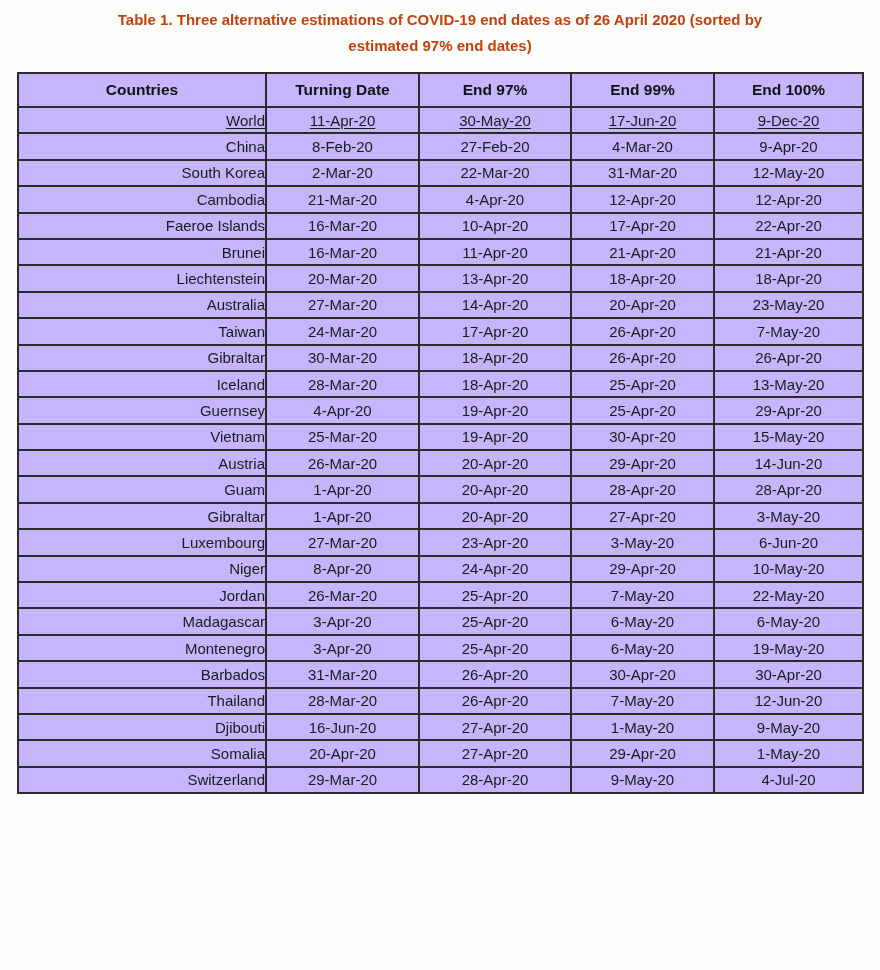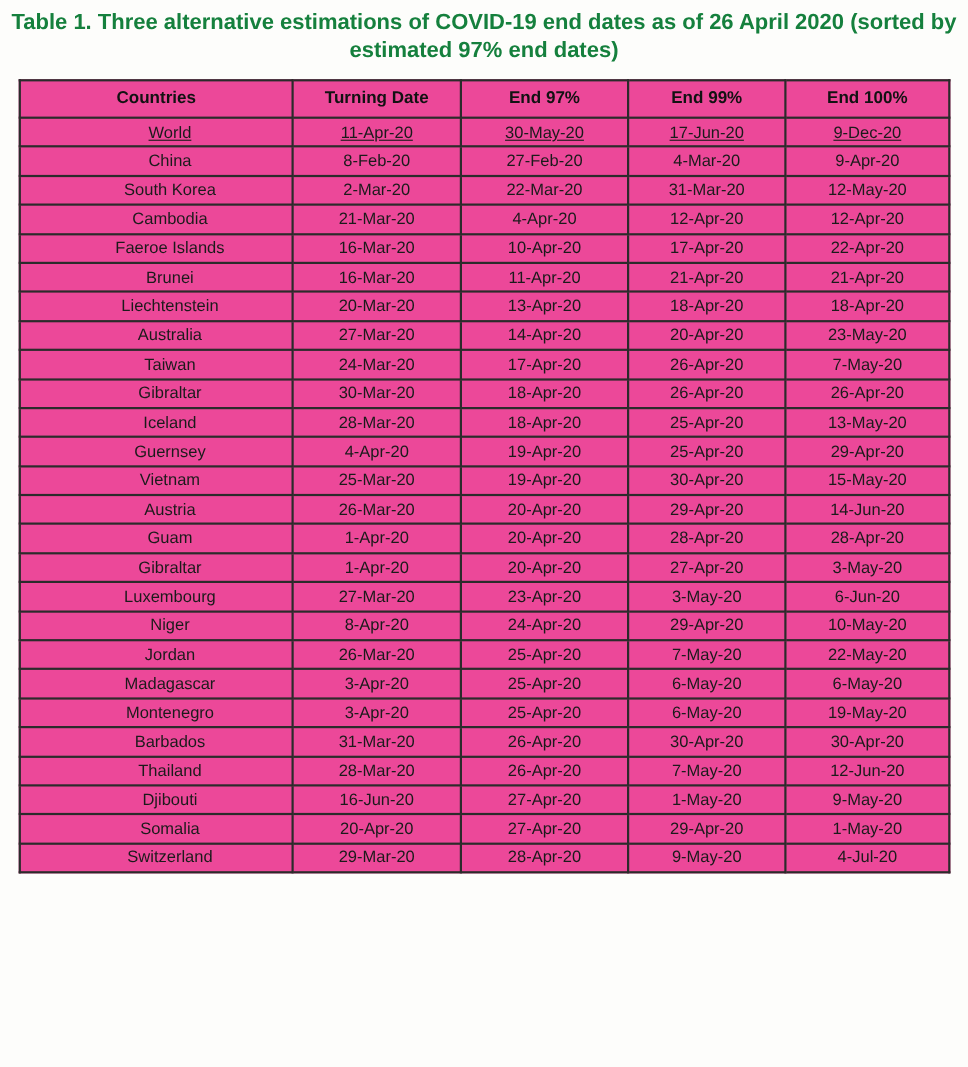--- a/index.html
+++ b/index.html
@@ -13,33 +13,33 @@
     position: relative;
     width: 880px;
     height: 970px;
     background: #fdfdfb;
     overflow: hidden;
   }
   .title {
     padding-top: 7px;
     text-align: center;
     font-weight: 700;
-    font-size: 20px;
+    font-size: 15px;
     line-height: 26px;
-    color: #15803d;
+    color: #c2410c;
   }
   .title .line { display: block; white-space: nowrap; }
   table.end-dates {
     position: absolute;
     left: 17px;
     top: 72px;
     width: 845px;
     border-collapse: collapse;
     table-layout: fixed;
-    background: #ec4899;
+    background: #c4b5fd;
   }
   table.end-dates th,
   table.end-dates td {
     border: 2px solid #2b2b2b;
     overflow: hidden;
     white-space: nowrap;
   }
   table.end-dates th {
     height: 34px;
     font-size: 15.5px;
@@ -49,21 +49,21 @@
     padding: 0;
   }
   table.end-dates td {
     height: 26.4px;
     font-size: 15px;
     text-align: center;
     padding: 0;
     color: #1b1b1b;
   }
   table.end-dates td.country {
-    text-align: center;
+    text-align: right;
     padding-left: 25px;
   }
   tr.underlined td {
     text-decoration: underline;
     text-underline-offset: 2px;
   }
 </style>
 </head>
 <body>
 

